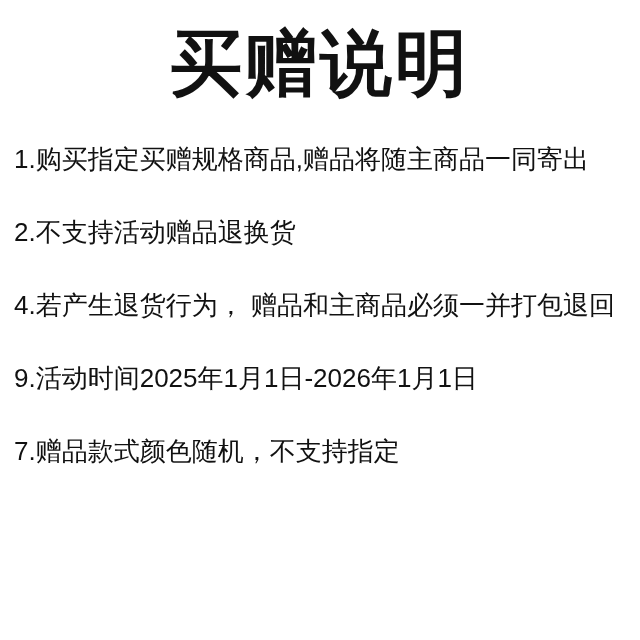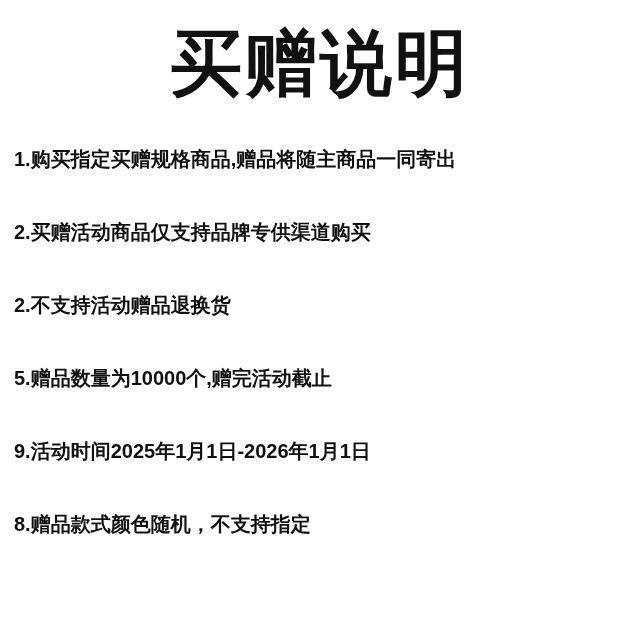--- a/index.html
+++ b/index.html
@@ -34,34 +34,33 @@
   }
   .notice-list {
     margin-top: 19px;
     padding-left: 14px;
     padding-right: 4px;
   }
   .notice-item {
     height: 73px;
     display: flex;
     align-items: center;
-    font-size: 20px;
-    font-weight: 700;
+    font-size: 26px;
+    font-weight: 400;
     letter-spacing: 0px;
     white-space: nowrap;
     color: #111111;
   }
 </style>
 </head>
 <body>
 
 <div class="poster">
   <h1 class="poster-title">买赠说明</h1>
 
   <div class="notice-list">
     <div class="notice-item">1.购买指定买赠规格商品,赠品将随主商品一同寄出</div>
-    <div class="notice-item">2.买赠活动商品仅支持品牌专供渠道购买</div>
     <div class="notice-item">2.不支持活动赠品退换货</div>
-    <div class="notice-item">5.赠品数量为10000个,赠完活动截止</div>
+    <div class="notice-item">4.若产生退货行为， 赠品和主商品必须一并打包退回</div>
     <div class="notice-item">9.活动时间2025年1月1日-2026年1月1日</div>
-    <div class="notice-item">8.赠品款式颜色随机，不支持指定</div>
+    <div class="notice-item">7.赠品款式颜色随机，不支持指定</div>
   </div>
 </div>
 
 </body></html>

